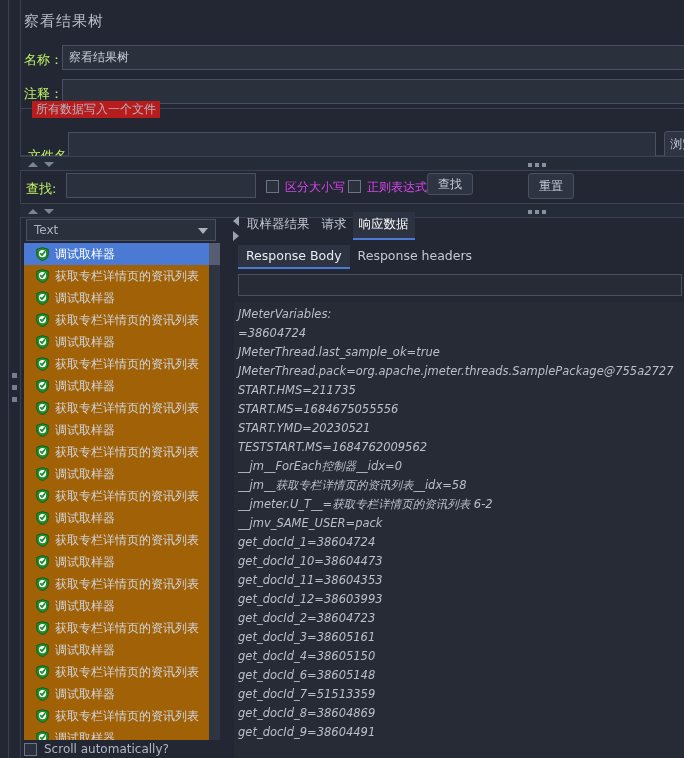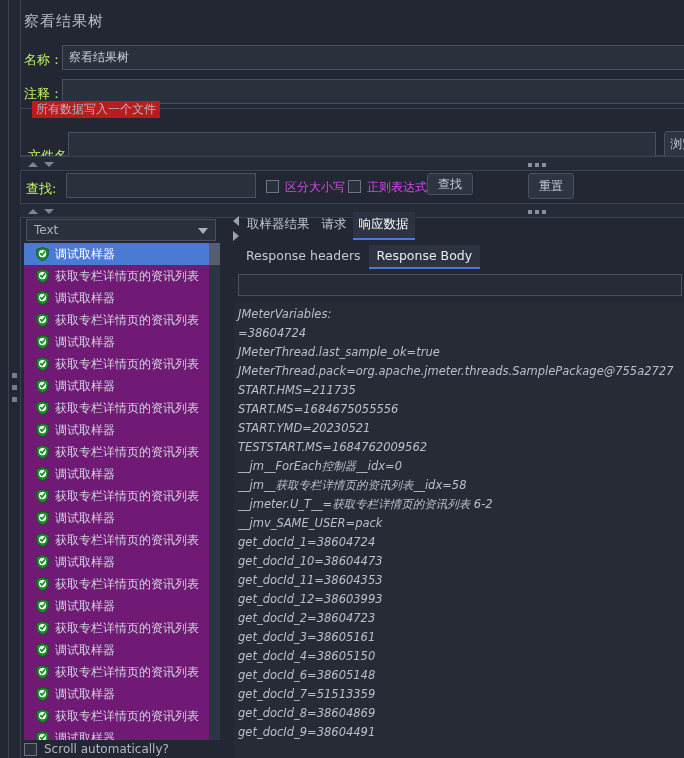--- a/index.html
+++ b/index.html
@@ -90,21 +90,21 @@
     position:absolute; left:26px; top:219px; width:190px; height:22px;
     background:#2b303d; border:1px solid #4a5062; color:#aab1be;
     font-size:12px; display:flex; align-items:center; padding-left:7px;
   }
   .combo .arrow{
     position:absolute; right:7px; top:8px; width:0;height:0;
     border-left:5px solid transparent;border-right:5px solid transparent;border-top:6px solid #aab1be;
   }
   .tree{
     position:absolute; left:24px; top:243px; width:196px; height:497px;
-    background:#701a75; overflow:hidden;
+    background:#a16207; overflow:hidden;
   }
   .tree-row{
     height:22px; display:flex; align-items:center; padding-left:12px; gap:6px;
     font-size:12px; color:#cfd4de; white-space:nowrap;
   }
   .tree-row.selected{ background:#4a7ad4; color:#ffffff; }
   .shield{
     width:13px; height:14px; flex:0 0 13px; position:relative;
   }
   .shield svg{ display:block; }
@@ -476,22 +476,22 @@
     <span class="tri left"></span>
     <span class="tri right"></span>
   </div>
 
   <div class="tabs-main" id="main-tabs">
       <div class="tab">取样器结果</div>
       <div class="tab">请求</div>
       <div class="tab active">响应数据</div>
     </div>
   <div class="tabs-sub" id="sub-tabs">
+      <div class="subtab active">Response Body</div>
       <div class="subtab">Response headers</div>
-      <div class="subtab active">Response Body</div>
     </div>
 
   <div class="resp-search"></div>
 
   <div class="resp-body" id="resp-body">
       <div class="resp-line">JMeterVariables:</div>
       <div class="resp-line">=38604724</div>
       <div class="resp-line">JMeterThread.last_sample_ok=true</div>
       <div class="resp-line">JMeterThread.pack=org.apache.jmeter.threads.SamplePackage@755a2727</div>
       <div class="resp-line">START.HMS=211735</div>

